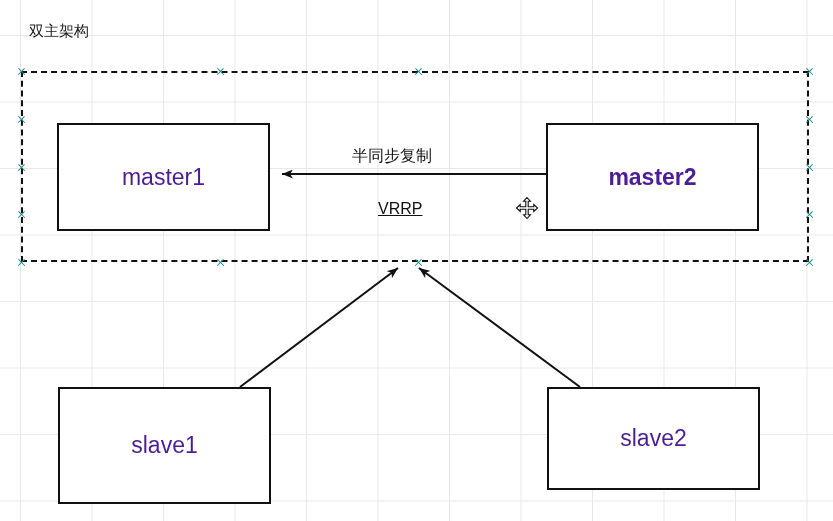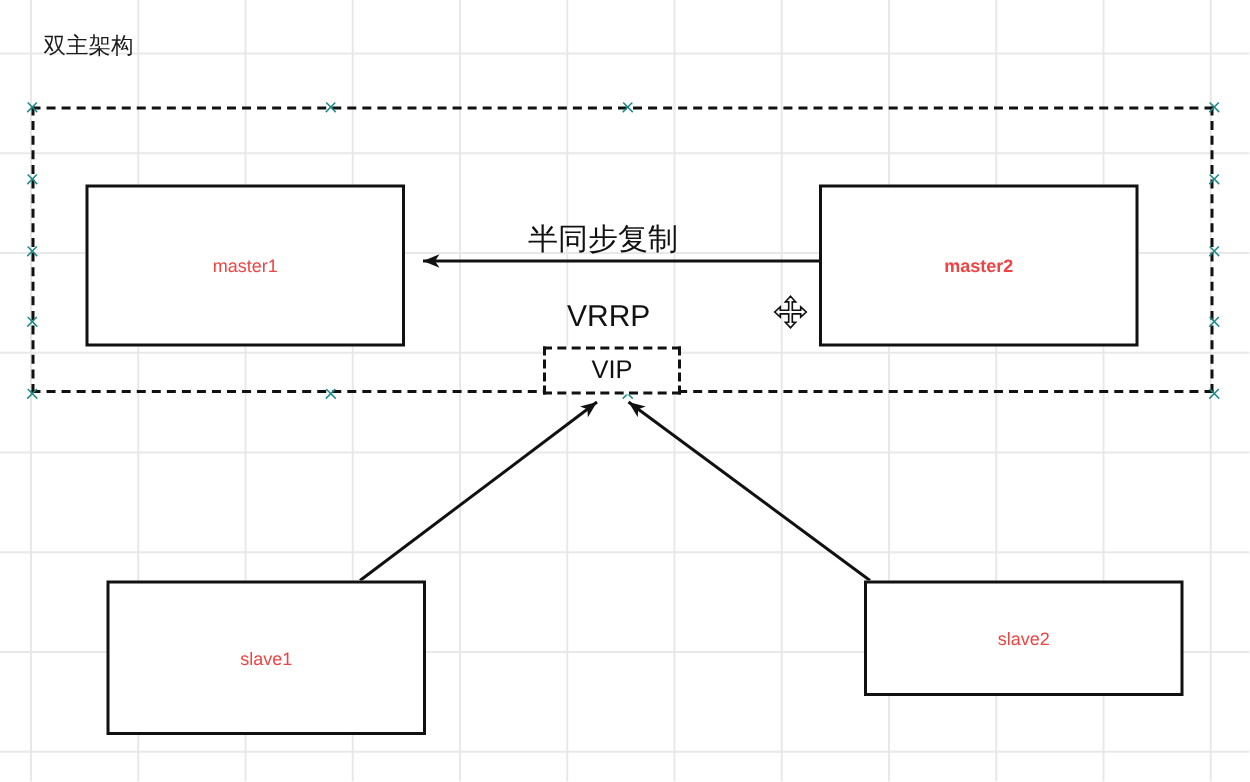--- a/index.html
+++ b/index.html
@@ -67,27 +67,27 @@
 
   
   .node {
     position: absolute;
     border: 2px solid #111111;
     background: #ffffff;
     box-sizing: border-box;
     display: flex;
     align-items: center;
     justify-content: center;
-    font-size: 12px;
-    color: #ef4444;
+    font-size: 23px;
+    color: #4c1d95;
   }
   .node-master1 { left: 57px;  top: 123px; width: 213px; height: 108px; }
   .node-master2 { left: 546px; top: 123px; width: 213px; height: 108px; font-weight: bold; }
-  .node-slave1  { left: 71px;  top: 387px; width: 213px; height: 103px; }
-  .node-slave2  { left: 576px; top: 387px; width: 213px; height: 77px; }
+  .node-slave1  { left: 58px;  top: 387px; width: 213px; height: 117px; }
+  .node-slave2  { left: 547px; top: 387px; width: 213px; height: 103px; }
 
   
   .node-vip {
     position: absolute;
     left: 362px;
     top: 231px;
     width: 92px;
     height: 32px;
     border: 2px dashed #111111;
     background: #ffffff;
@@ -95,26 +95,26 @@
     display: flex;
     align-items: center;
     justify-content: center;
     font-size: 17px;
     color: #111111;
   }
 
   
   .edge-label {
     position: absolute;
-    font-size: 20px;
+    font-size: 16px;
     color: #111111;
     white-space: nowrap;
   }
   .label-replication { left: 352px; top: 146px; }
-  .label-vrrp        { left: 378px; top: 200px; }
+  .label-vrrp        { left: 378px; top: 200px; text-decoration: underline; }
 
   
   #edges {
     position: absolute;
     left: 0;
     top: 0;
     width: 833px;
     height: 521px;
     pointer-events: none;
   }
@@ -174,21 +174,20 @@
   </svg>
 
   <div class="edge-label label-replication">半同步复制</div>
 
   <div class="edge-label label-vrrp">VRRP</div>
 
   <div class="node node-master1">master1</div>
 
   <div class="node node-master2">master2</div>
 
-  <div class="node-vip">VIP</div>
 
   <div class="node node-slave1">slave1</div>
 
   <div class="node node-slave2">slave2</div>
 
   <svg class="cursor-move" viewBox="0 0 24 24" xmlns="http://www.w3.org/2000/svg">
     <path d="M12 1.5 L15.4 5.2 L13.2 5.2 L13.2 10.8 L18.8 10.8 L18.8 8.6 L22.5 12
              L18.8 15.4 L18.8 13.2 L13.2 13.2 L13.2 18.8 L15.4 18.8 L12 22.5
              L8.6 18.8 L10.8 18.8 L10.8 13.2 L5.2 13.2 L5.2 15.4 L1.5 12
              L5.2 8.6 L5.2 10.8 L10.8 10.8 L10.8 5.2 L8.6 5.2 Z" fill="#ffffff" stroke="#111111" stroke-width="1.1" stroke-linejoin="miter"></path>

